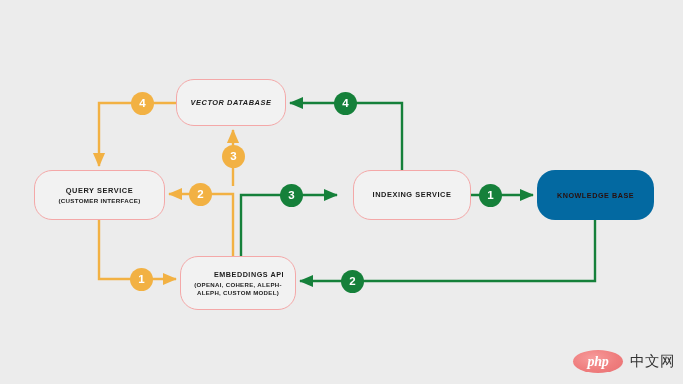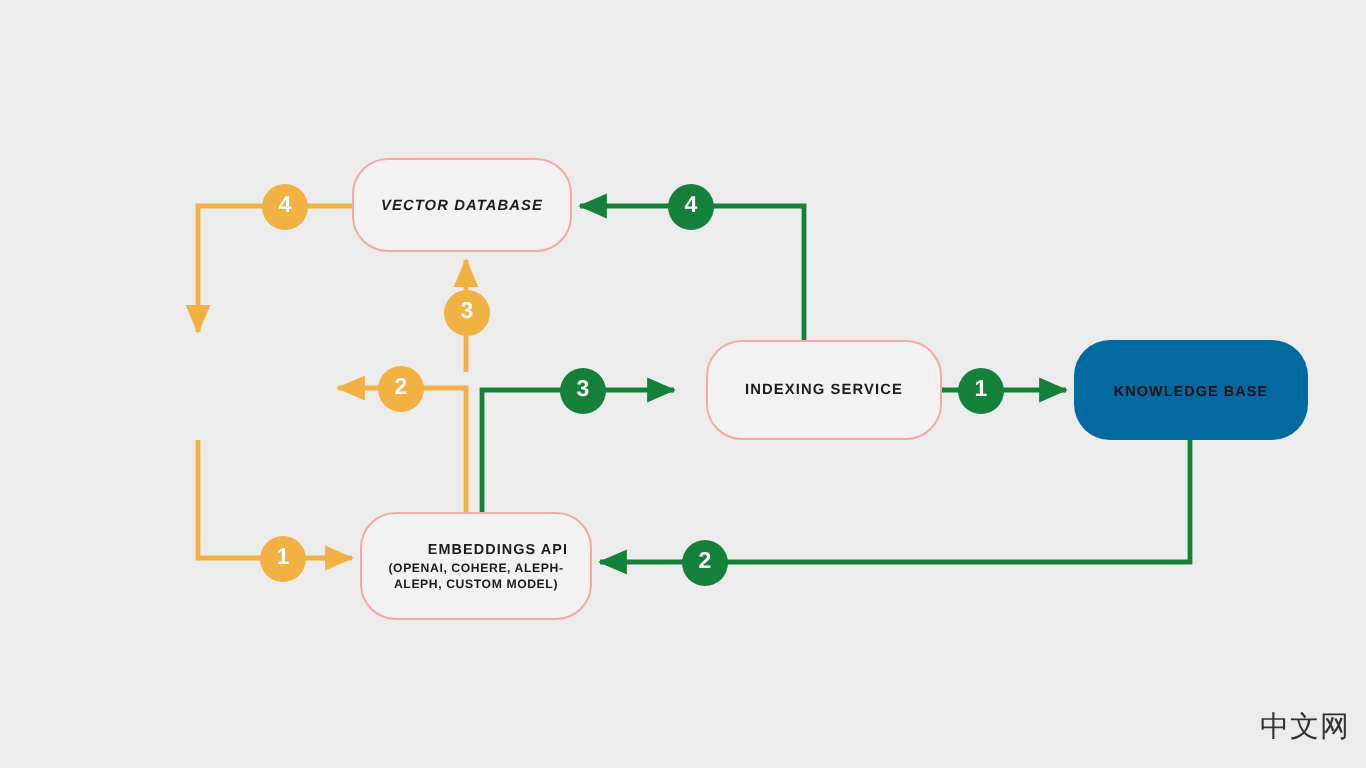--- a/index.html
+++ b/index.html
@@ -171,20 +171,24 @@
 
     <g>
       <path d="M176,103 L99,103 L99,166" stroke="#f2b143" stroke-width="2.4" fill="none" marker-end="url(#arrow-orange)"></path>
     </g>
   </svg>
 
   <div id="node-vector-database" class="node outline">
     <div class="node-title">VECTOR DATABASE</div>
   </div>
 
+  <div id="node-query-service" class="node outline">
+    <div class="node-title">QUERY SERVICE</div>
+    <div class="node-sub">(CUSTOMER INTERFACE)</div>
+  </div>
 
   <div id="node-embeddings-api" class="node outline">
     <div class="node-title">EMBEDDINGS API</div>
     <div class="node-sub">(OPENAI, COHERE, ALEPH-ALEPH, CUSTOM MODEL)</div>
   </div>
 
   <div id="node-indexing-service" class="node outline">
     <div class="node-title">INDEXING SERVICE</div>
   </div>
 
@@ -202,16 +206,19 @@
 
   <div class="badge orange" style="left:130px; top:268px;">1</div>
 
   <div class="badge orange" style="left:189px; top:183px;">2</div>
 
   <div class="badge orange" style="left:222px; top:145px;">3</div>
 
   <div class="badge orange" style="left:131px; top:92px;">4</div>
 
   <div id="watermark">
+    <div class="php-bubble">
+      <span class="php-text">php</span>
+    </div>
     <span class="cn-text">中文网</span>
   </div>
 
 </div>
 
 </body></html>

